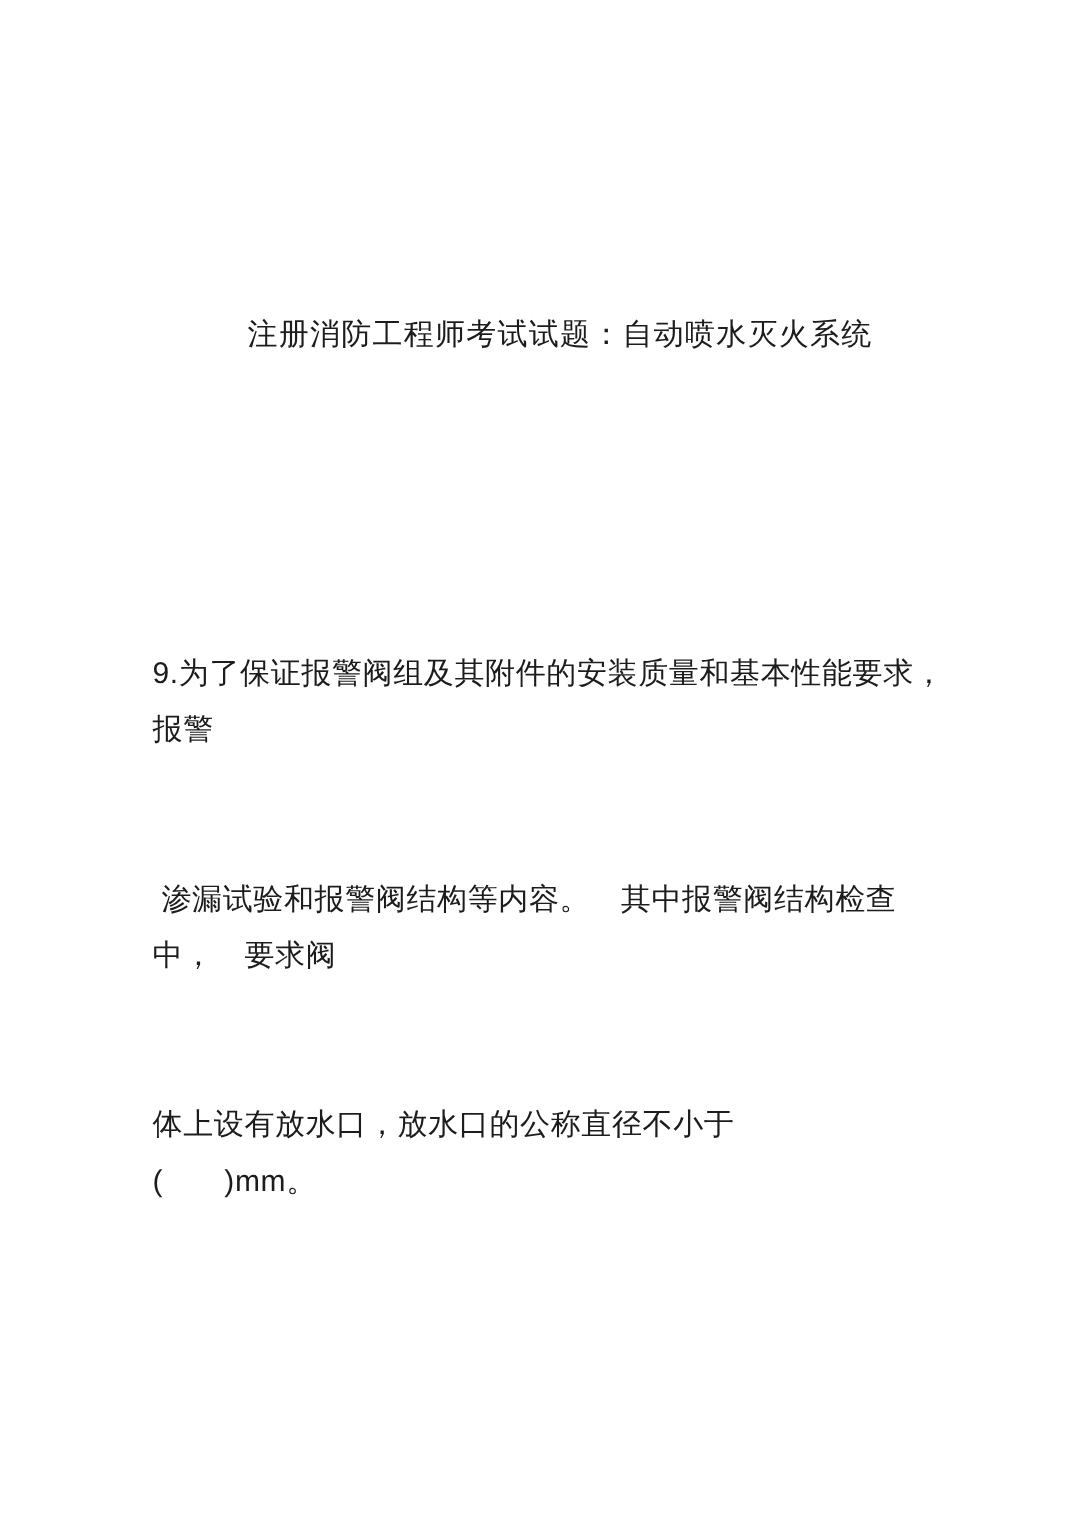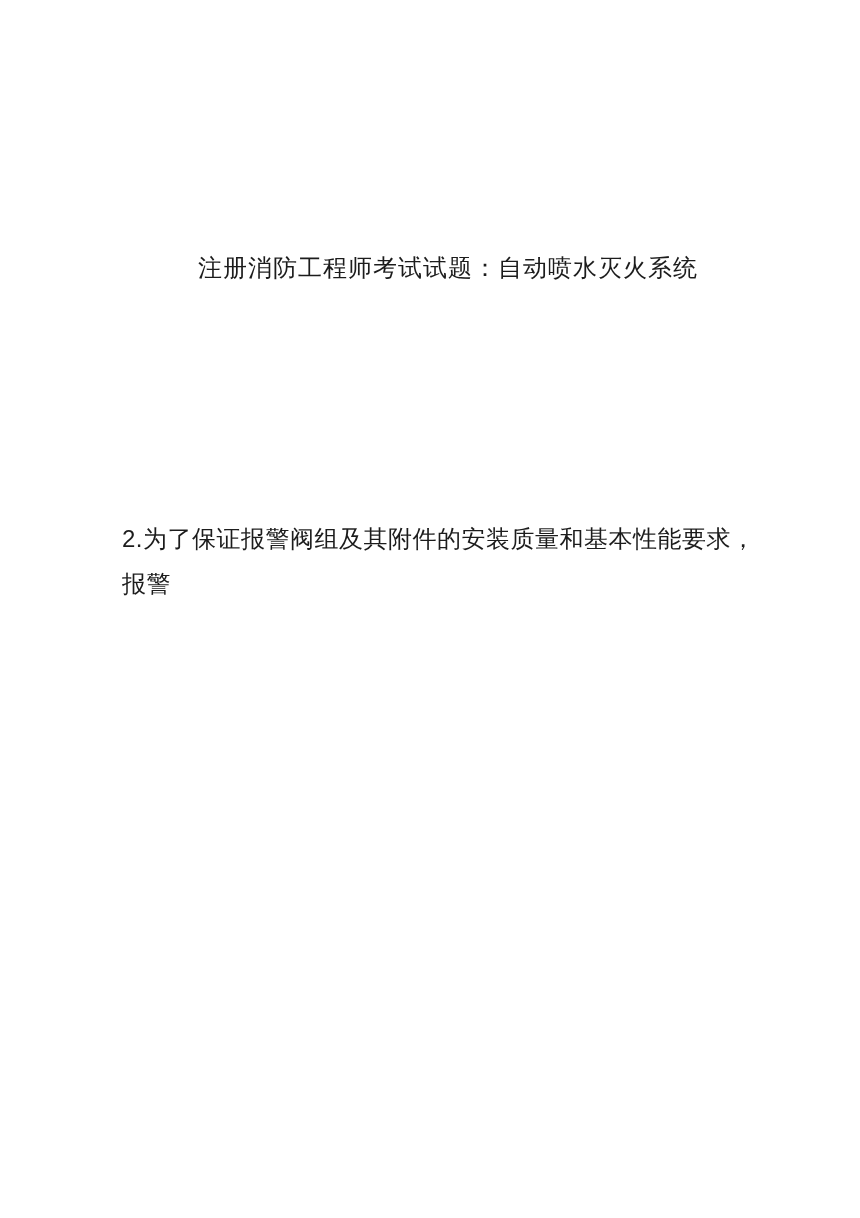--- a/index.html
+++ b/index.html
@@ -34,21 +34,23 @@
 </style>
 </head>
 <body>
 
 <div class="page">
   <div class="doc">
 
     <div class="doc-title">注册消防工程师考试试题：自动喷水灭火系统</div>
 
     <div>
-      <div class="q-line">2.为了保证报警阀组及其附件的安装质量和基本性能要求，报警</div>
+      <div class="q-line">9.为了保证报警阀组及其附件的安装质量和基本性能要求，报警</div>
+      <div class="q-line"> 渗漏试验和报警阀结构等内容。　其中报警阀结构检查中，　要求阀</div>
+      <div class="q-line">体上设有放水口，放水口的公称直径不小于　　(　　)mm。</div>
       
       
       
       
     </div>
 
     
 
     
 

